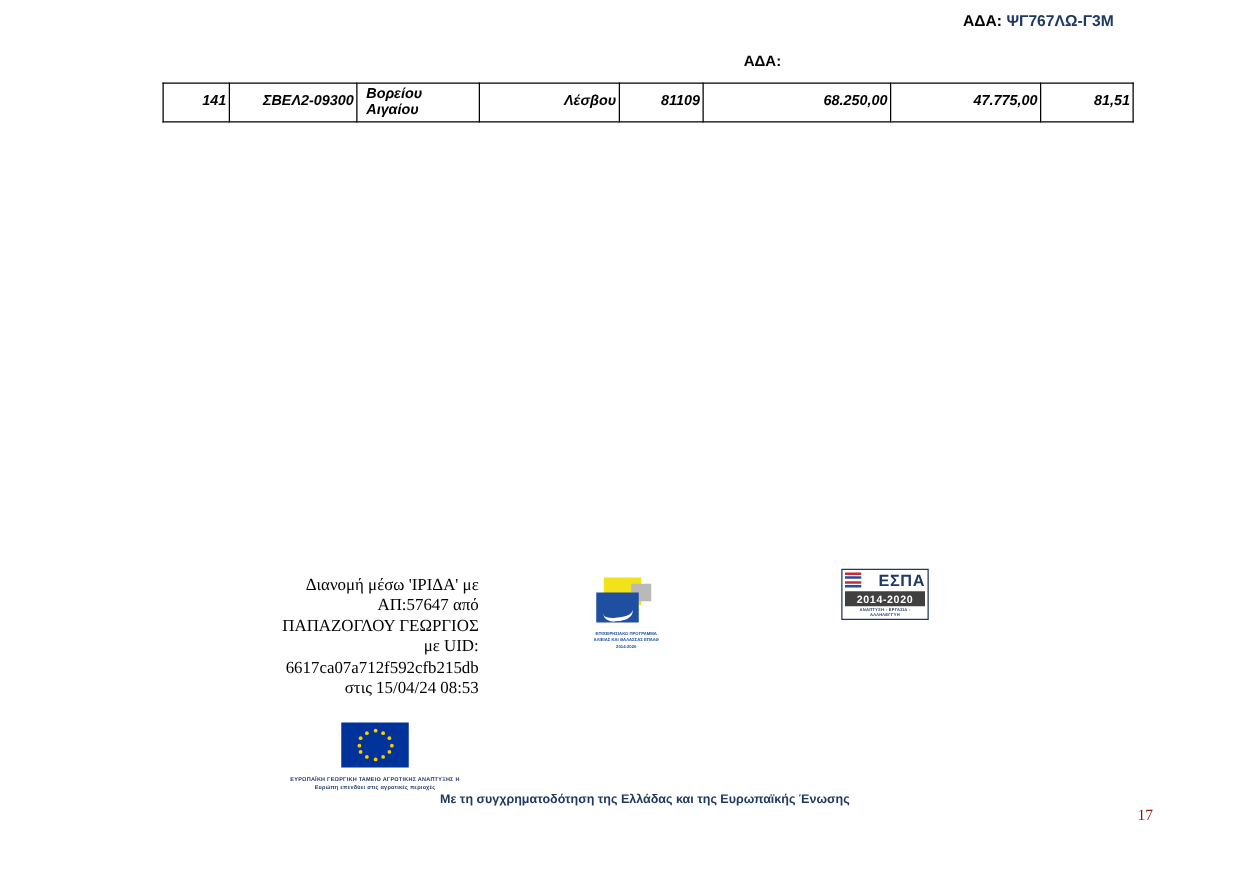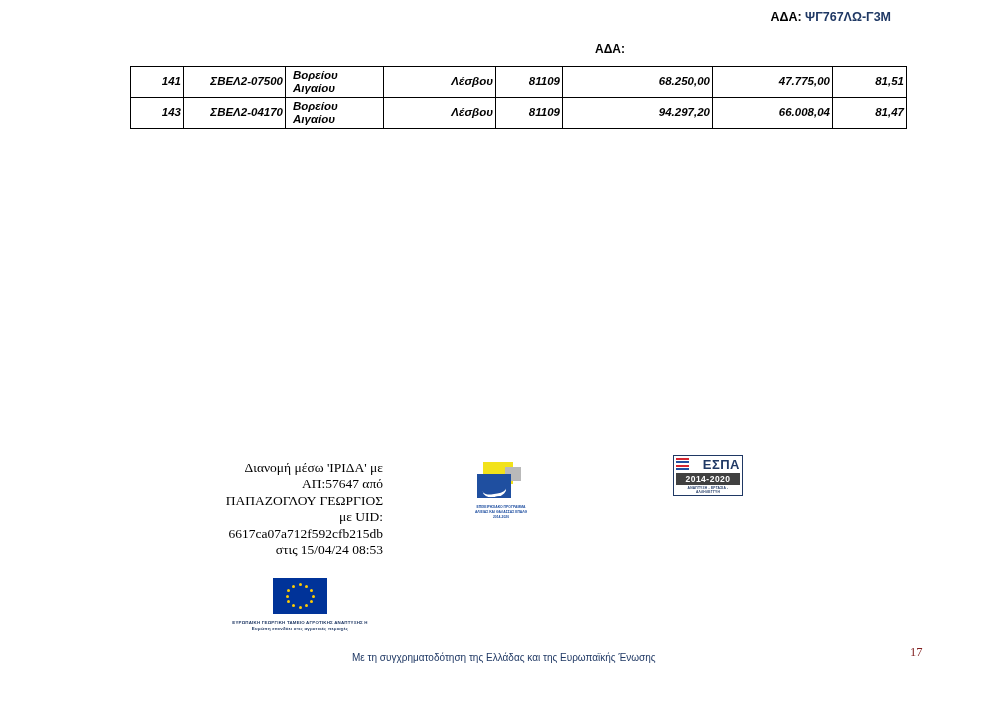--- a/index.html
+++ b/index.html
@@ -221,25 +221,25 @@
     margin-top: 1px;
     font-family: "Liberation Sans", sans-serif;
     font-size: 3.3px;
     font-weight: bold;
     color: #1f3864;
     letter-spacing: 0.2px;
   }
 
   .cofinance-note {
     position: absolute;
-    top: 652px;
+    top: 634px;
     left: 352px;
     font-family: "Liberation Sans", sans-serif;
     font-size: 10px;
-    font-weight: normal;
+    font-weight: bold;
     color: #1f3864;
     white-space: nowrap;
   }
 
   .page-number {
     position: absolute;
     top: 645px;
     left: 910px;
     font-family: "Liberation Serif", serif;
     font-size: 12.5px;
@@ -254,37 +254,27 @@
   <div class="ada-header">
     <span class="ada-label">ΑΔΑ: </span><span class="ada-code">ΨΓ767ΛΩ-Γ3Μ</span>
   </div>
 
   <div class="ada-center">ΑΔΑ:</div>
 
   <table class="data-table">
     <tbody>
       <tr>
         <td class="col-idx">141</td>
-        <td class="col-code">ΣΒΕΛ2-07500</td>
+        <td class="col-code">ΣΒΕΛ2-09300</td>
         <td class="col-region">Βορείου Αιγαίου</td>
         <td class="col-unit">Λέσβου</td>
         <td class="col-num">81109</td>
         <td class="col-amount1">68.250,00</td>
         <td class="col-amount2">47.775,00</td>
         <td class="col-pct">81,51</td>
-      </tr>
-      <tr>
-        <td class="col-idx">143</td>
-        <td class="col-code">ΣΒΕΛ2-04170</td>
-        <td class="col-region">Βορείου Αιγαίου</td>
-        <td class="col-unit">Λέσβου</td>
-        <td class="col-num">81109</td>
-        <td class="col-amount1">94.297,20</td>
-        <td class="col-amount2">66.008,04</td>
-        <td class="col-pct">81,47</td>
       </tr>
     </tbody>
   </table>
 
   <div class="footer-stamp">Διανομή μέσω 'ΙΡΙΔΑ' με ΑΠ:57647 από ΠΑΠΑΖΟΓΛΟΥ ΓΕΩΡΓΙΟΣ με UID: 6617ca07a712f592cfb215db στις 15/04/24 08:53</div>
 
   <div class="eu-flag-wrap">
     <span class="eu-flag">
       <i class="eu-star" style="left:25.5px; top:5px;"></i>
       <i class="eu-star" style="left:32px; top:6.6px;"></i>

